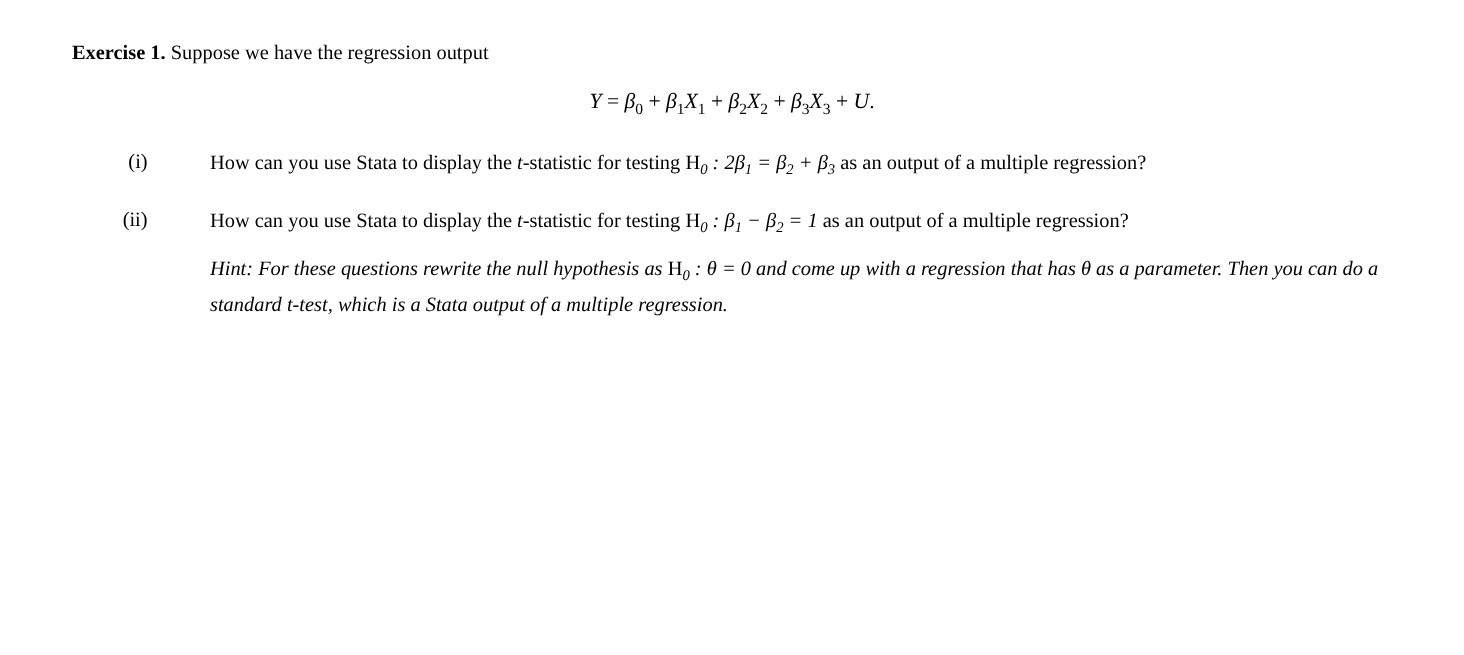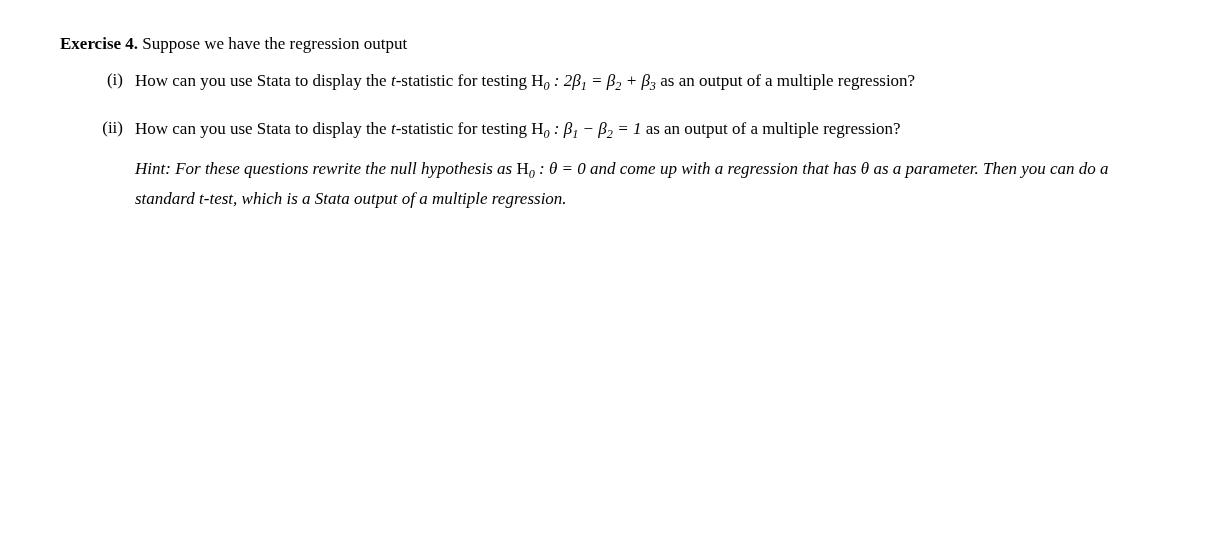--- a/index.html
+++ b/index.html
@@ -56,20 +56,21 @@
     .part-label {
       min-width: 55px;
       text-align: right;
       padding-right: 12px;
       padding-top: 0px;
       flex-shrink: 0;
     }
 
     .part-content {
       flex: 1;
+      margin-left: 40px;
     }
 
     .part-text {
       line-height: 1.6;
     }
 
     .hint-block {
       margin-top: 10px;
       font-style: italic;
       line-height: 1.65;
@@ -95,24 +96,27 @@
     .t-stat {
       font-style: italic;
     }
   </style>
 </head>
 <body>
 
 <div class="page-content">
 
   <div class="exercise-header">
-    <span class="exercise-number bold">Exercise 4.</span>
+    <span class="exercise-number bold">Exercise 1.</span>
     <span> Suppose we have the regression output</span>
   </div>
 
+  <div class="equation-block">
+    <span class="math">Y</span> = <span class="math">β</span><sub>0</sub> + <span class="math">β</span><sub>1</sub><span class="math">X</span><sub>1</sub> + <span class="math">β</span><sub>2</sub><span class="math">X</span><sub>2</sub> + <span class="math">β</span><sub>3</sub><span class="math">X</span><sub>3</sub> + <span class="math">U</span>.
+  </div>
 
   <div class="parts-container">
 
     <div class="part">
       <div class="part-label">(i)</div>
       <div class="part-content">
         <div class="part-text">
           How can you use Stata to display the <span class="t-stat">t</span>-statistic for testing
           <span class="math"><span class="math-roman">H</span><sub>0</sub> : 2<span class="math">β</span><sub>1</sub> = <span class="math">β</span><sub>2</sub> + <span class="math">β</span><sub>3</sub></span> as
           an output of a multiple regression?

